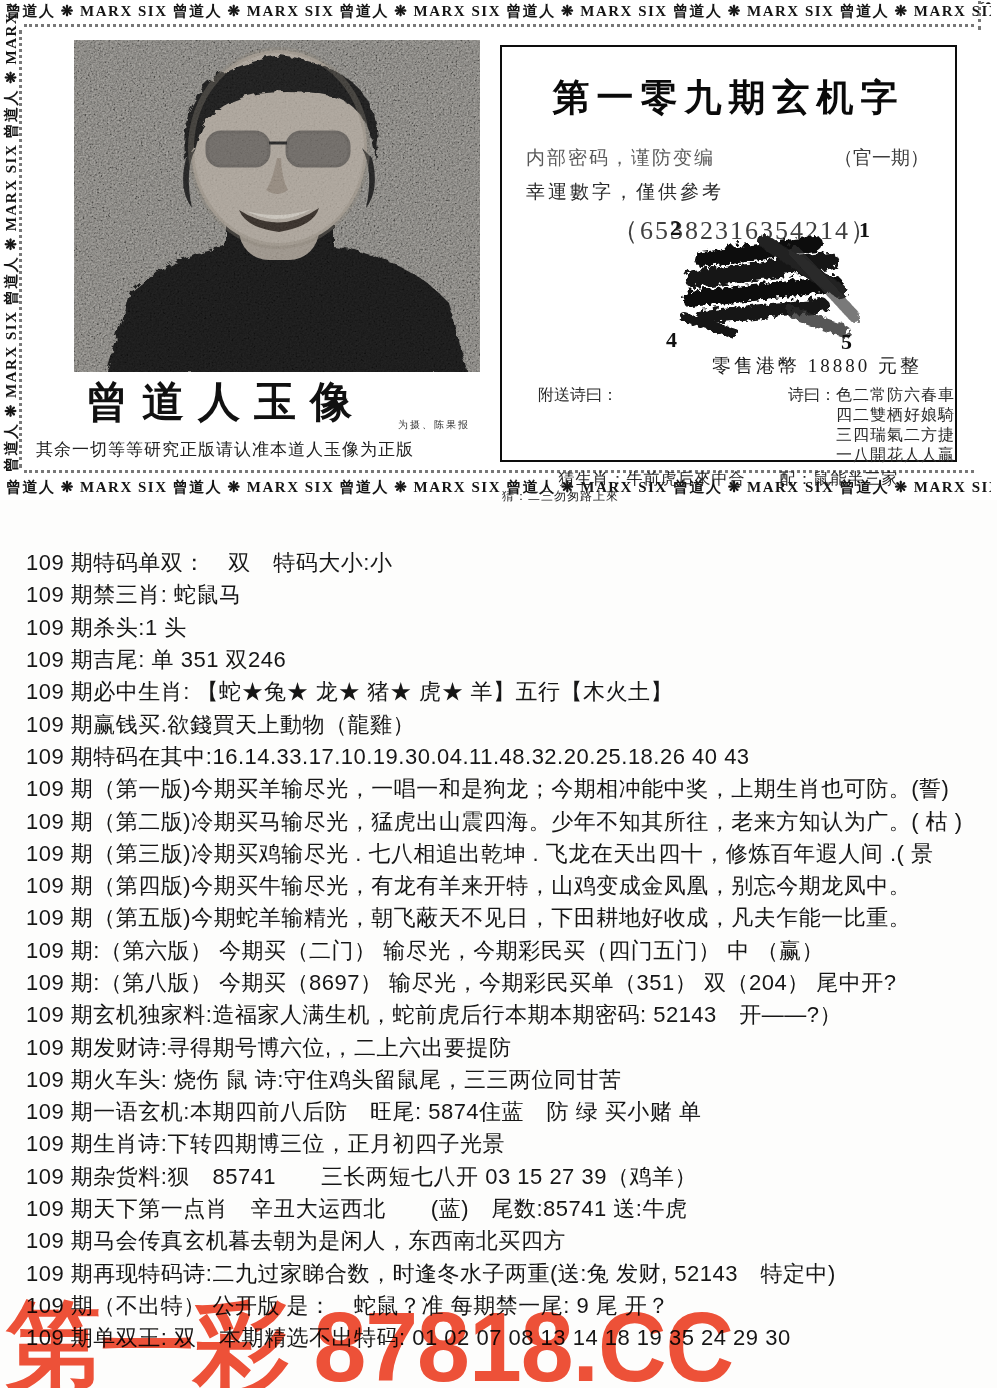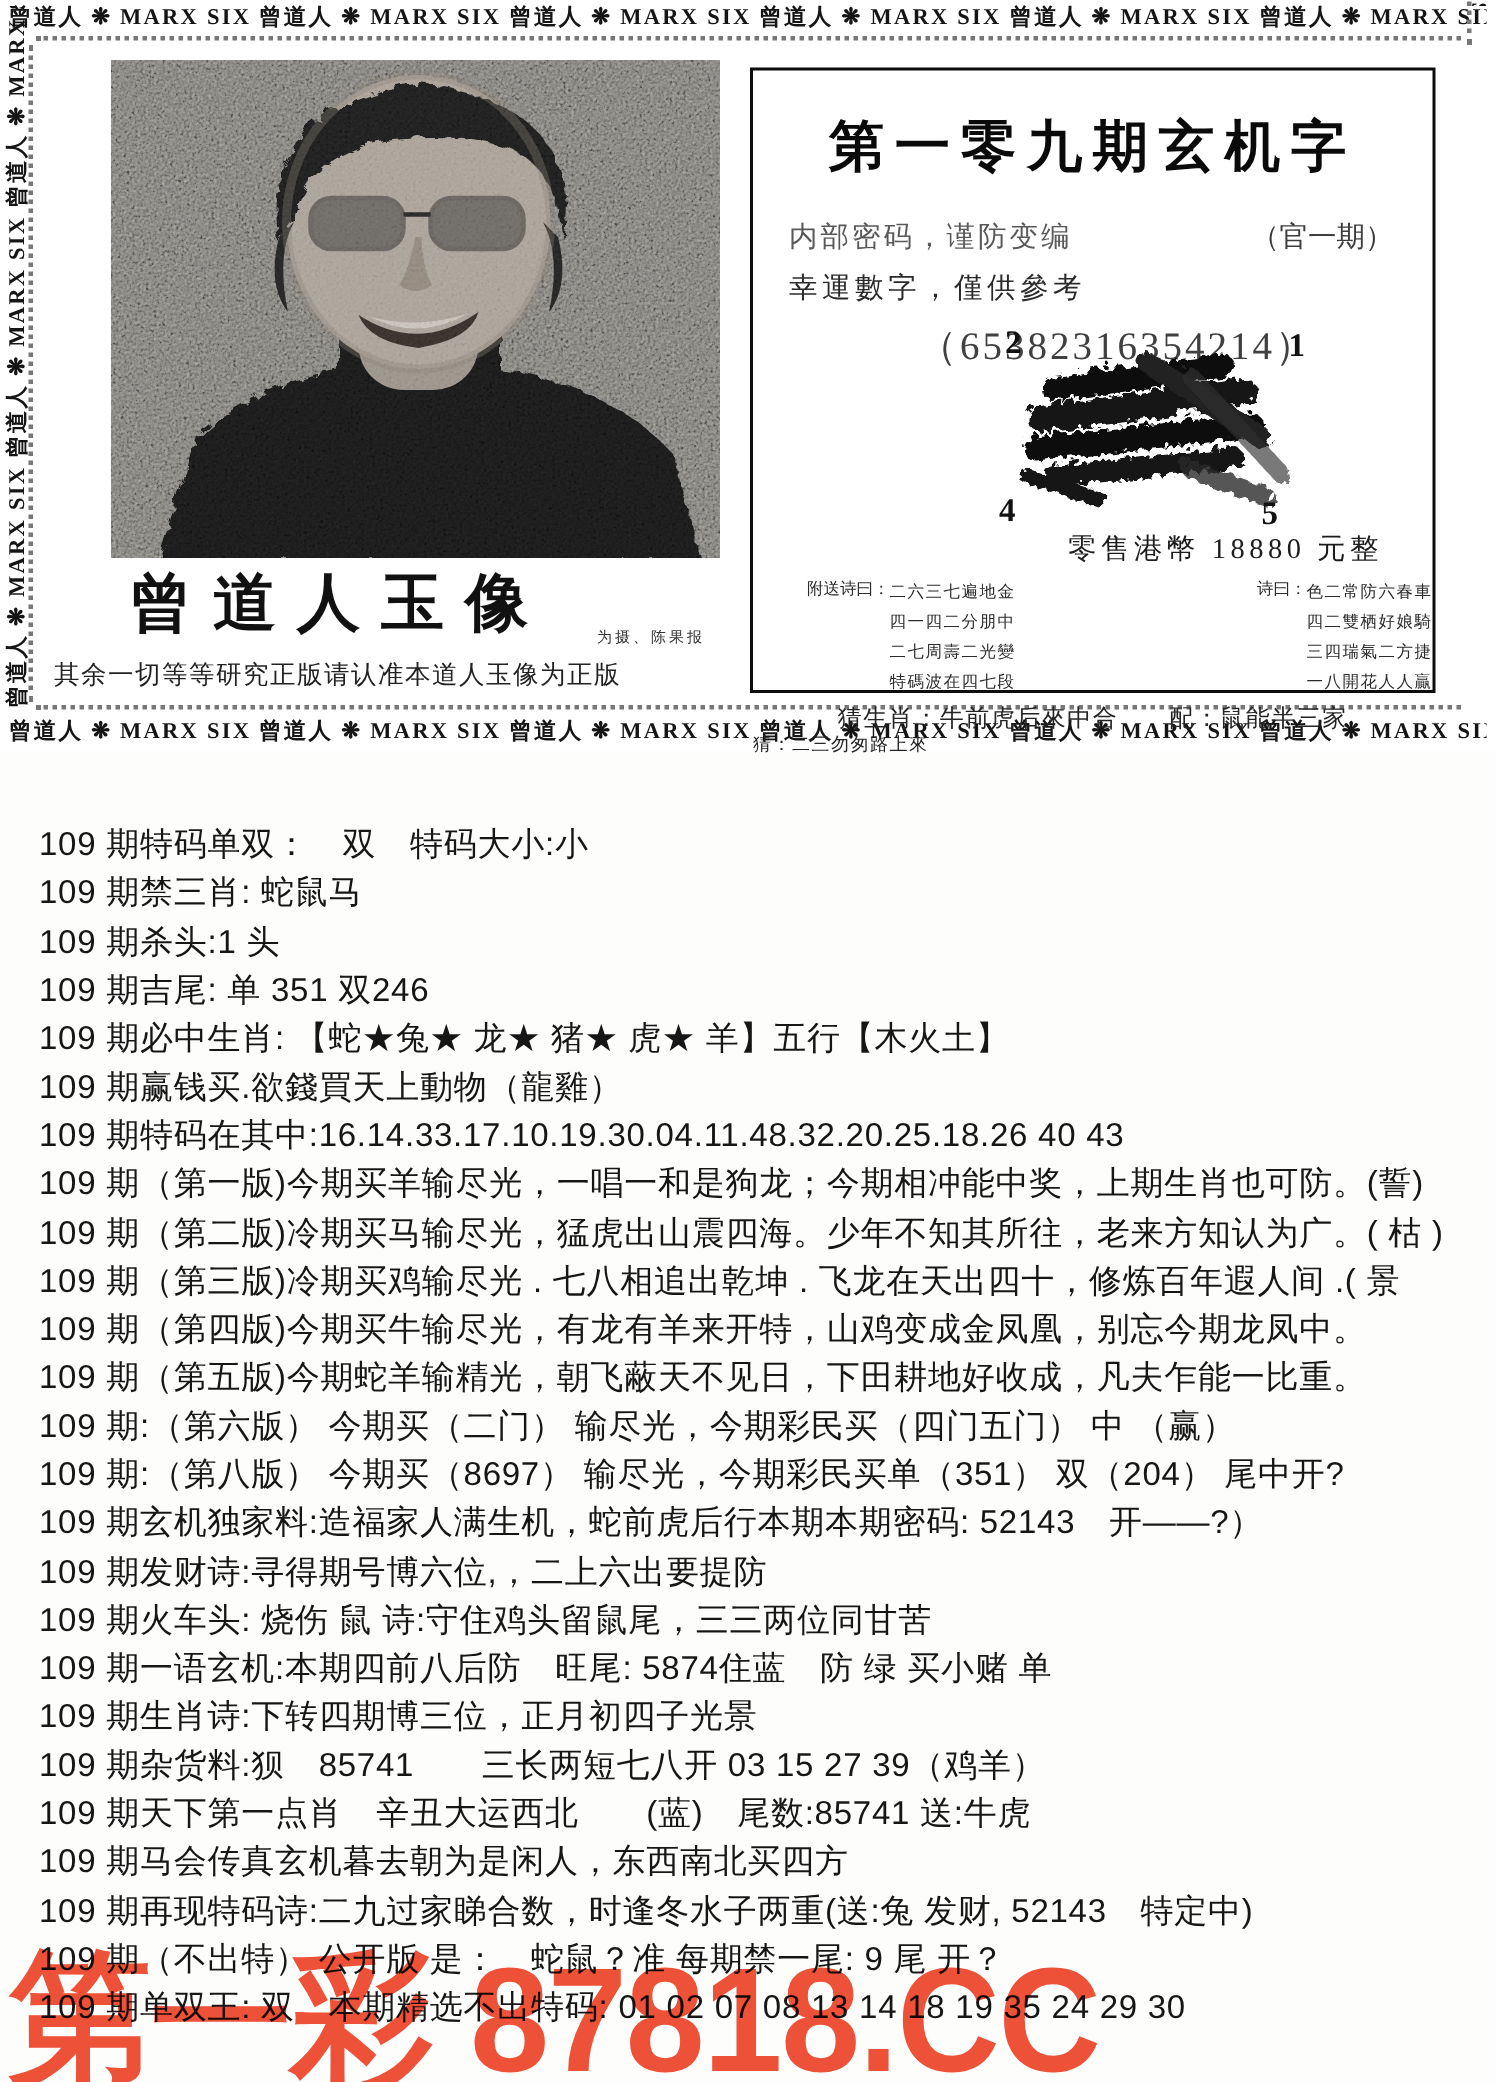--- a/index.html
+++ b/index.html
@@ -39,21 +39,21 @@
   .p-row2{padding:0 24px;margin-top:8px;font-family:"Liberation Serif",serif;font-size:19px;
           color:#2a2a2a;letter-spacing:3px}
   .p-lucky{margin-top:8px;padding-left:110px;font-family:"Liberation Serif",serif;font-size:26px;
            letter-spacing:2px;color:#404040}
   .ink-wrap{position:absolute;left:140px;top:172px;width:250px;height:128px}
   .ink-num{position:absolute;font-family:"Liberation Serif",serif;font-size:22px;font-weight:bold;color:#111}
   .n2{left:28px;top:-4px}.n1{right:22px;top:-2px}.n4{left:24px;bottom:-6px}.n5{right:40px;bottom:-8px}
   .p-price{position:absolute;left:0;top:306px;width:100%;padding-left:210px;
            font-family:"Liberation Serif",serif;font-size:19px;letter-spacing:3px;color:#1c1c1c}
   .poems{position:absolute;left:0;top:338px;width:100%;display:flex;justify-content:space-between;
-         font-family:"Liberation Serif",serif;font-size:11px;color:#2b2b2b}
+         font-family:"Liberation Serif",serif;font-size:16px;color:#2b2b2b}
   .poem{display:flex}
   .poem .label{white-space:nowrap}
   .poem .pl{line-height:20px;letter-spacing:1px}
   .poem-left{margin-left:36px}
   .poem-right{margin-left:52px}
   .p-zodiac{position:absolute;left:0;top:422px;width:100%;text-align:center;
             font-family:Liberation Mono, monospace;font-size:16px;color:#242424;letter-spacing:1px}
   .p-zodiac .gap{display:inline-block;width:34px}
   .p-guess2{position:absolute;left:0;top:441px;width:100%;
             font-family:"Liberation Serif",serif;font-size:12px;color:#242424;letter-spacing:1px}
@@ -158,26 +158,20 @@
       <span class="ink-num n1">1</span>
       <span class="ink-num n4">4</span>
       <span class="ink-num n5">5</span>
     </div>
 
     <div class="p-price">零售港幣 18880 元整</div>
 
     <div class="poems">
       <div class="poem poem-left">
         <span class="label">附送诗曰：</span>
-        <div class="pl">
-            <div>二六三七遍地金</div>
-            <div>四一四二分朋中</div>
-            <div>二七周壽二光變</div>
-            <div>特碼波在四七段</div>
-          </div>
       </div>
       <div class="poem poem-right">
         <span class="label">诗曰：</span>
         <div class="pl">
             <div>色二常防六春車</div>
             <div>四二雙栖好娘騎</div>
             <div>三四瑞氣二方捷</div>
             <div>一八開花人人贏</div>
           </div>
       </div>

